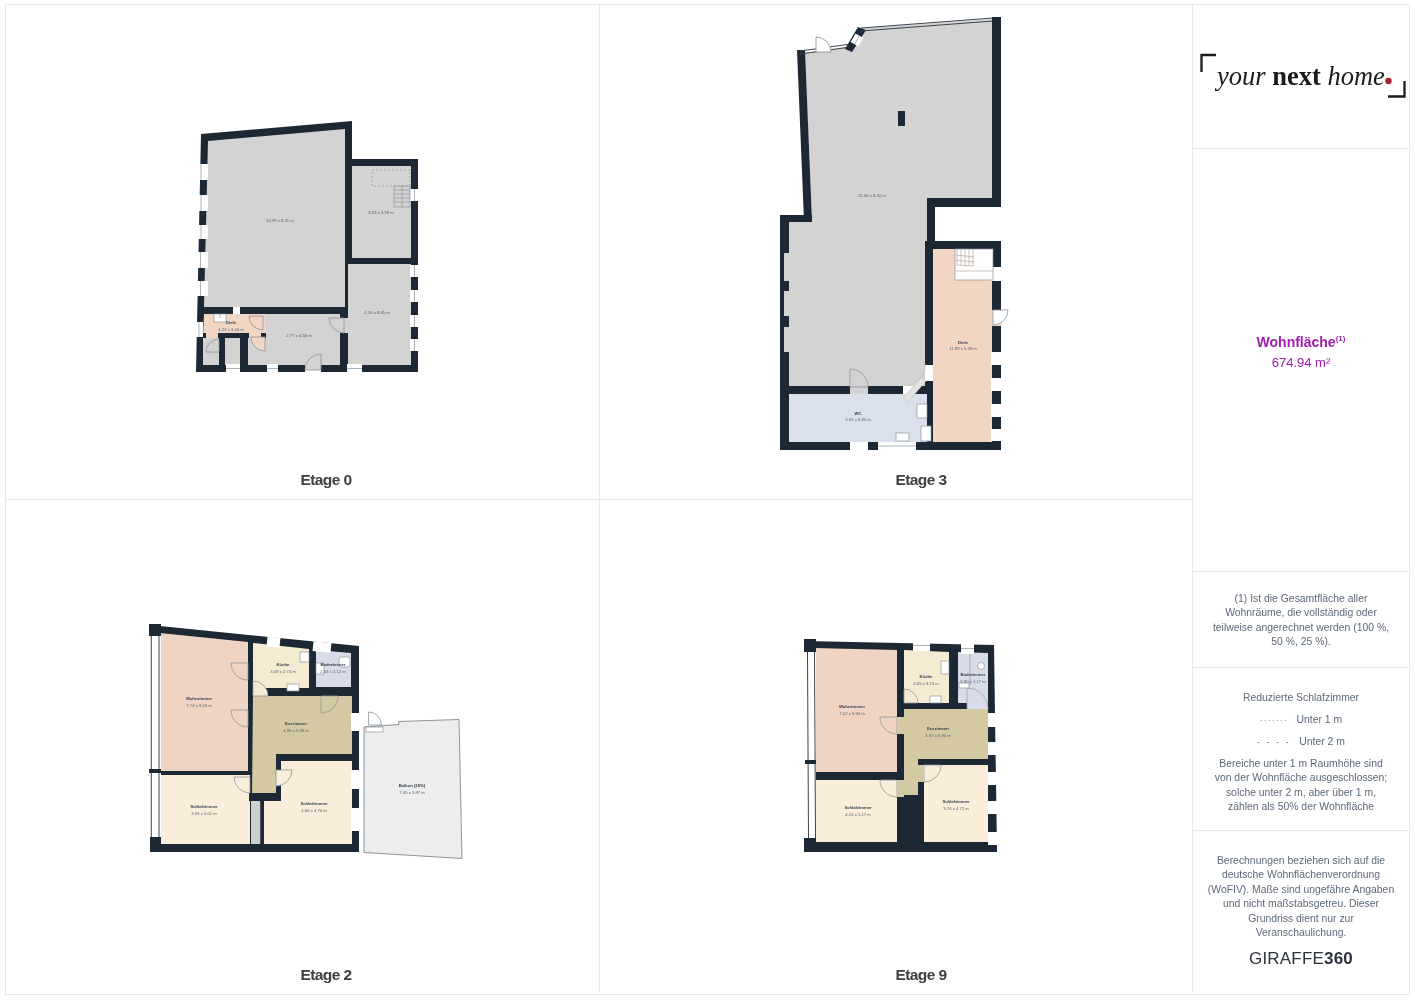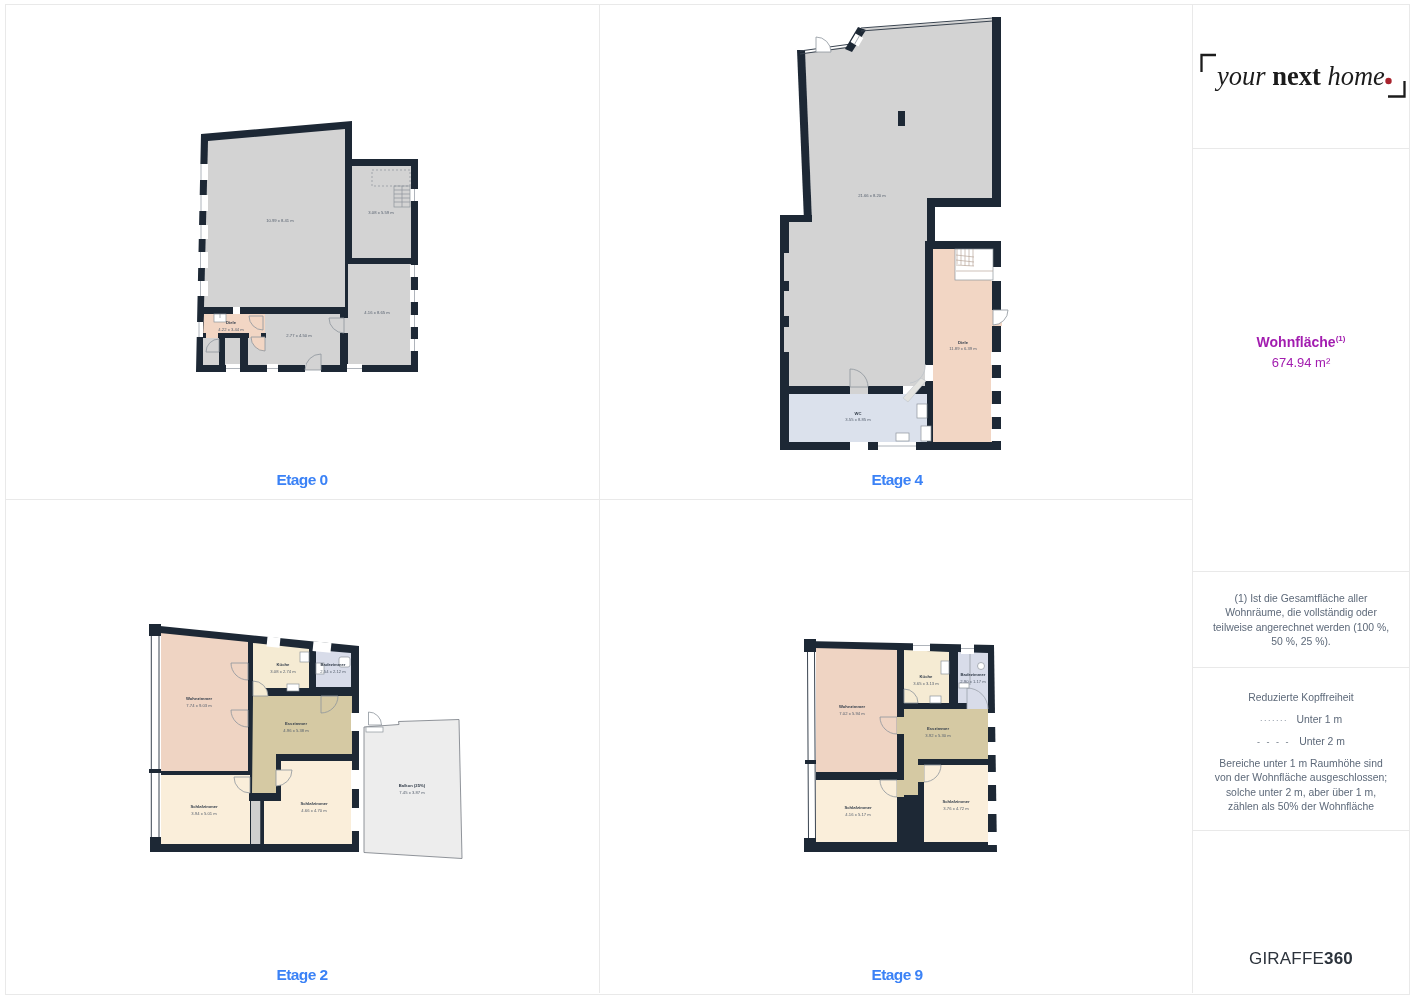--- a/index.html
+++ b/index.html
@@ -1,21 +1,21 @@
 <!DOCTYPE html>
 <html><head>
 <meta charset="utf-8">
 <style>
   html,body{margin:0;padding:0;background:#ffffff;}
   body{font-family:"Liberation Sans", sans-serif;}
   #page{position:relative;width:1415px;height:1000px;overflow:hidden;}
   .frame{position:absolute;left:5px;top:4px;width:1403px;height:989px;border:1px solid #e9e9e9;}
   .vline{position:absolute;background:#e9e9e9;width:1px;}
   .hline{position:absolute;background:#e9e9e9;height:1px;}
-  .etlabel{position:absolute;font-size:15.5px;font-weight:bold;color:#3b82f6;letter-spacing:-0.6px;transform:translateX(-50%);}
+  .etlabel{position:absolute;font-size:15.5px;font-weight:bold;color:#404040;letter-spacing:-0.6px;transform:translateX(-50%);margin-left:24px;}
   .sbtext{position:absolute;left:1193px;width:216px;text-align:center;color:#5d6979;font-size:10.4px;line-height:14.4px;}
   svg{position:absolute;}
   svg text{font-family:"Liberation Sans", sans-serif;}
   .rn{font-weight:bold;fill:#333d4a;}
   .rd{fill:#555f6d;}
 </style>
 </head>
 <body>
 <div id="page">
 
@@ -30,21 +30,21 @@
   <div class="hline" style="left:1192px;top:148px;width:217px;"></div>
 
   <div class="hline" style="left:1192px;top:571px;width:217px;"></div>
 
   <div class="hline" style="left:1192px;top:667px;width:217px;"></div>
 
   <div class="hline" style="left:1192px;top:830px;width:217px;"></div>
 
   <div class="etlabel" style="left:302px;top:471px;">Etage 0</div>
 
-  <div class="etlabel" style="left:897px;top:471px;">Etage 4</div>
+  <div class="etlabel" style="left:897px;top:471px;">Etage 3</div>
 
   <div class="etlabel" style="left:302px;top:966px;text-align:center;">Etage 2</div>
 
   <div class="etlabel" style="left:897px;top:966px;">Etage 9</div>
 
   <div style="position:absolute;left:1192px;top:0;width:218px;height:148px;">
     <svg width="218" height="148" viewBox="0 0 218 148">
 
       <path d="M 9.5 72 L 9.5 55 L 24 55" fill="none" stroke="#1c1c1c" stroke-width="2.3"></path>
 
@@ -55,28 +55,29 @@
       <circle cx="196.5" cy="81" r="3.2" fill="#a8232d"></circle>
     </svg>
   </div>
 
   <div class="sbtext" style="top:332px;font-size:14px;font-weight:bold;color:#a21caf;">Wohnfläche<span style="font-size:8px;vertical-align:super;">(1)</span></div>
 
   <div class="sbtext" style="top:356px;font-size:13px;color:#a21caf;">674.94 m²</div>
 
   <div class="sbtext" style="top:592px;">(1) Ist die Gesamtfläche aller<br>Wohnräume, die vollständig oder<br>teilweise angerechnet werden (100 %,<br>50 %, 25 %).</div>
 
-  <div class="sbtext" style="top:691px;">Reduzierte Kopffreiheit</div>
+  <div class="sbtext" style="top:691px;">Reduzierte Schlafzimmer</div>
 
   <div class="sbtext" style="top:713px;"><span style="letter-spacing:1px;color:#8a93a0;font-size:9px;">·······</span>&nbsp;&nbsp; Unter 1 m</div>
 
   <div class="sbtext" style="top:735px;"><span style="letter-spacing:2px;color:#6a7480;font-size:9px;">- - - -</span>&nbsp;&nbsp; Unter 2 m</div>
 
   <div class="sbtext" style="top:757px;">Bereiche unter 1 m Raumhöhe sind<br>von der Wohnfläche ausgeschlossen;<br>solche unter 2 m, aber über 1 m,<br>zählen als 50% der Wohnfläche</div>
 
+  <div class="sbtext" style="top:854px;">Berechnungen beziehen sich auf die<br>deutsche Wohnflächenverordnung<br>(WoFIV). Maße sind ungefähre Angaben<br>und nicht maßstabsgetreu. Dieser<br>Grundriss dient nur zur<br>Veranschaulichung.</div>
 
   <div class="sbtext" style="top:952px;font-size:17px;color:#2c333c;letter-spacing:0.2px;">GIRAFFE<b>360</b></div>
 
   <svg id="e0" width="599" height="499" viewBox="0 0 599 499" style="left:0;top:0;">
 
     <polygon points="201,134 352,121 352,159 418,159 418,372 196,372" fill="#1d2835"></polygon>
 
     <polygon points="208,141 345,129 345,307 204,307" fill="#d3d3d3"></polygon>
 
     <rect x="352" y="166" width="59" height="92" fill="#d3d3d3"></rect>

